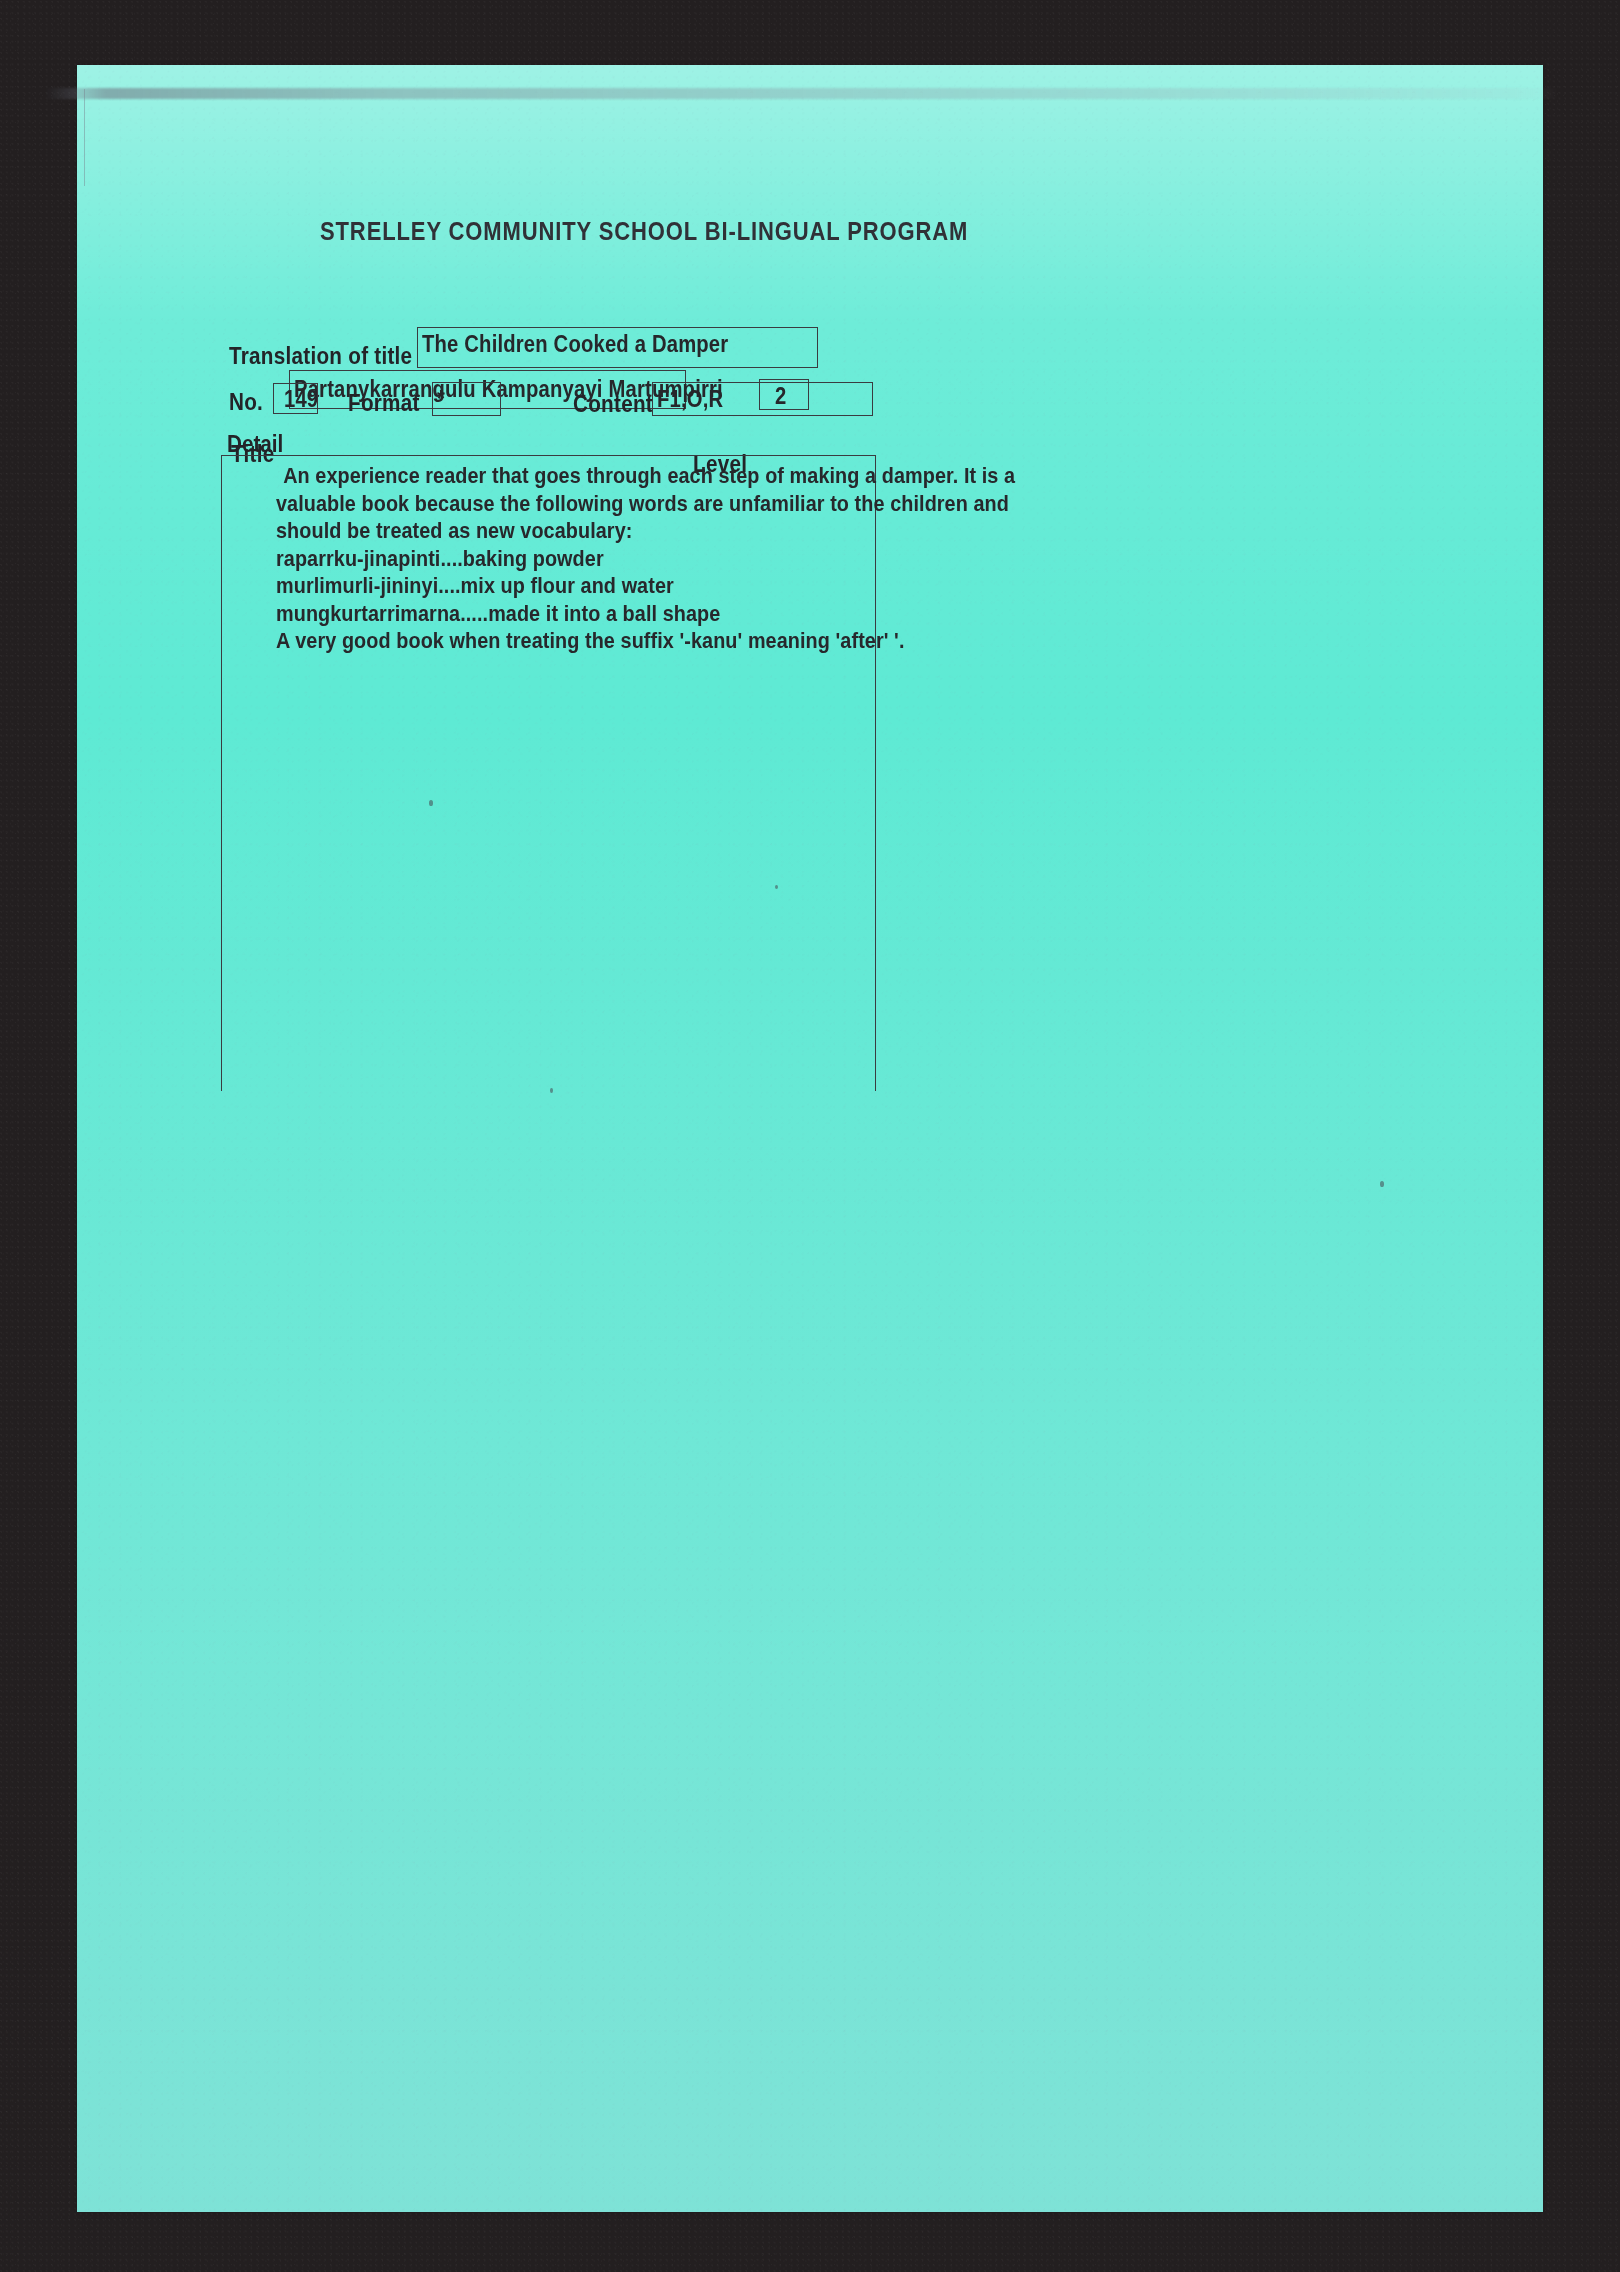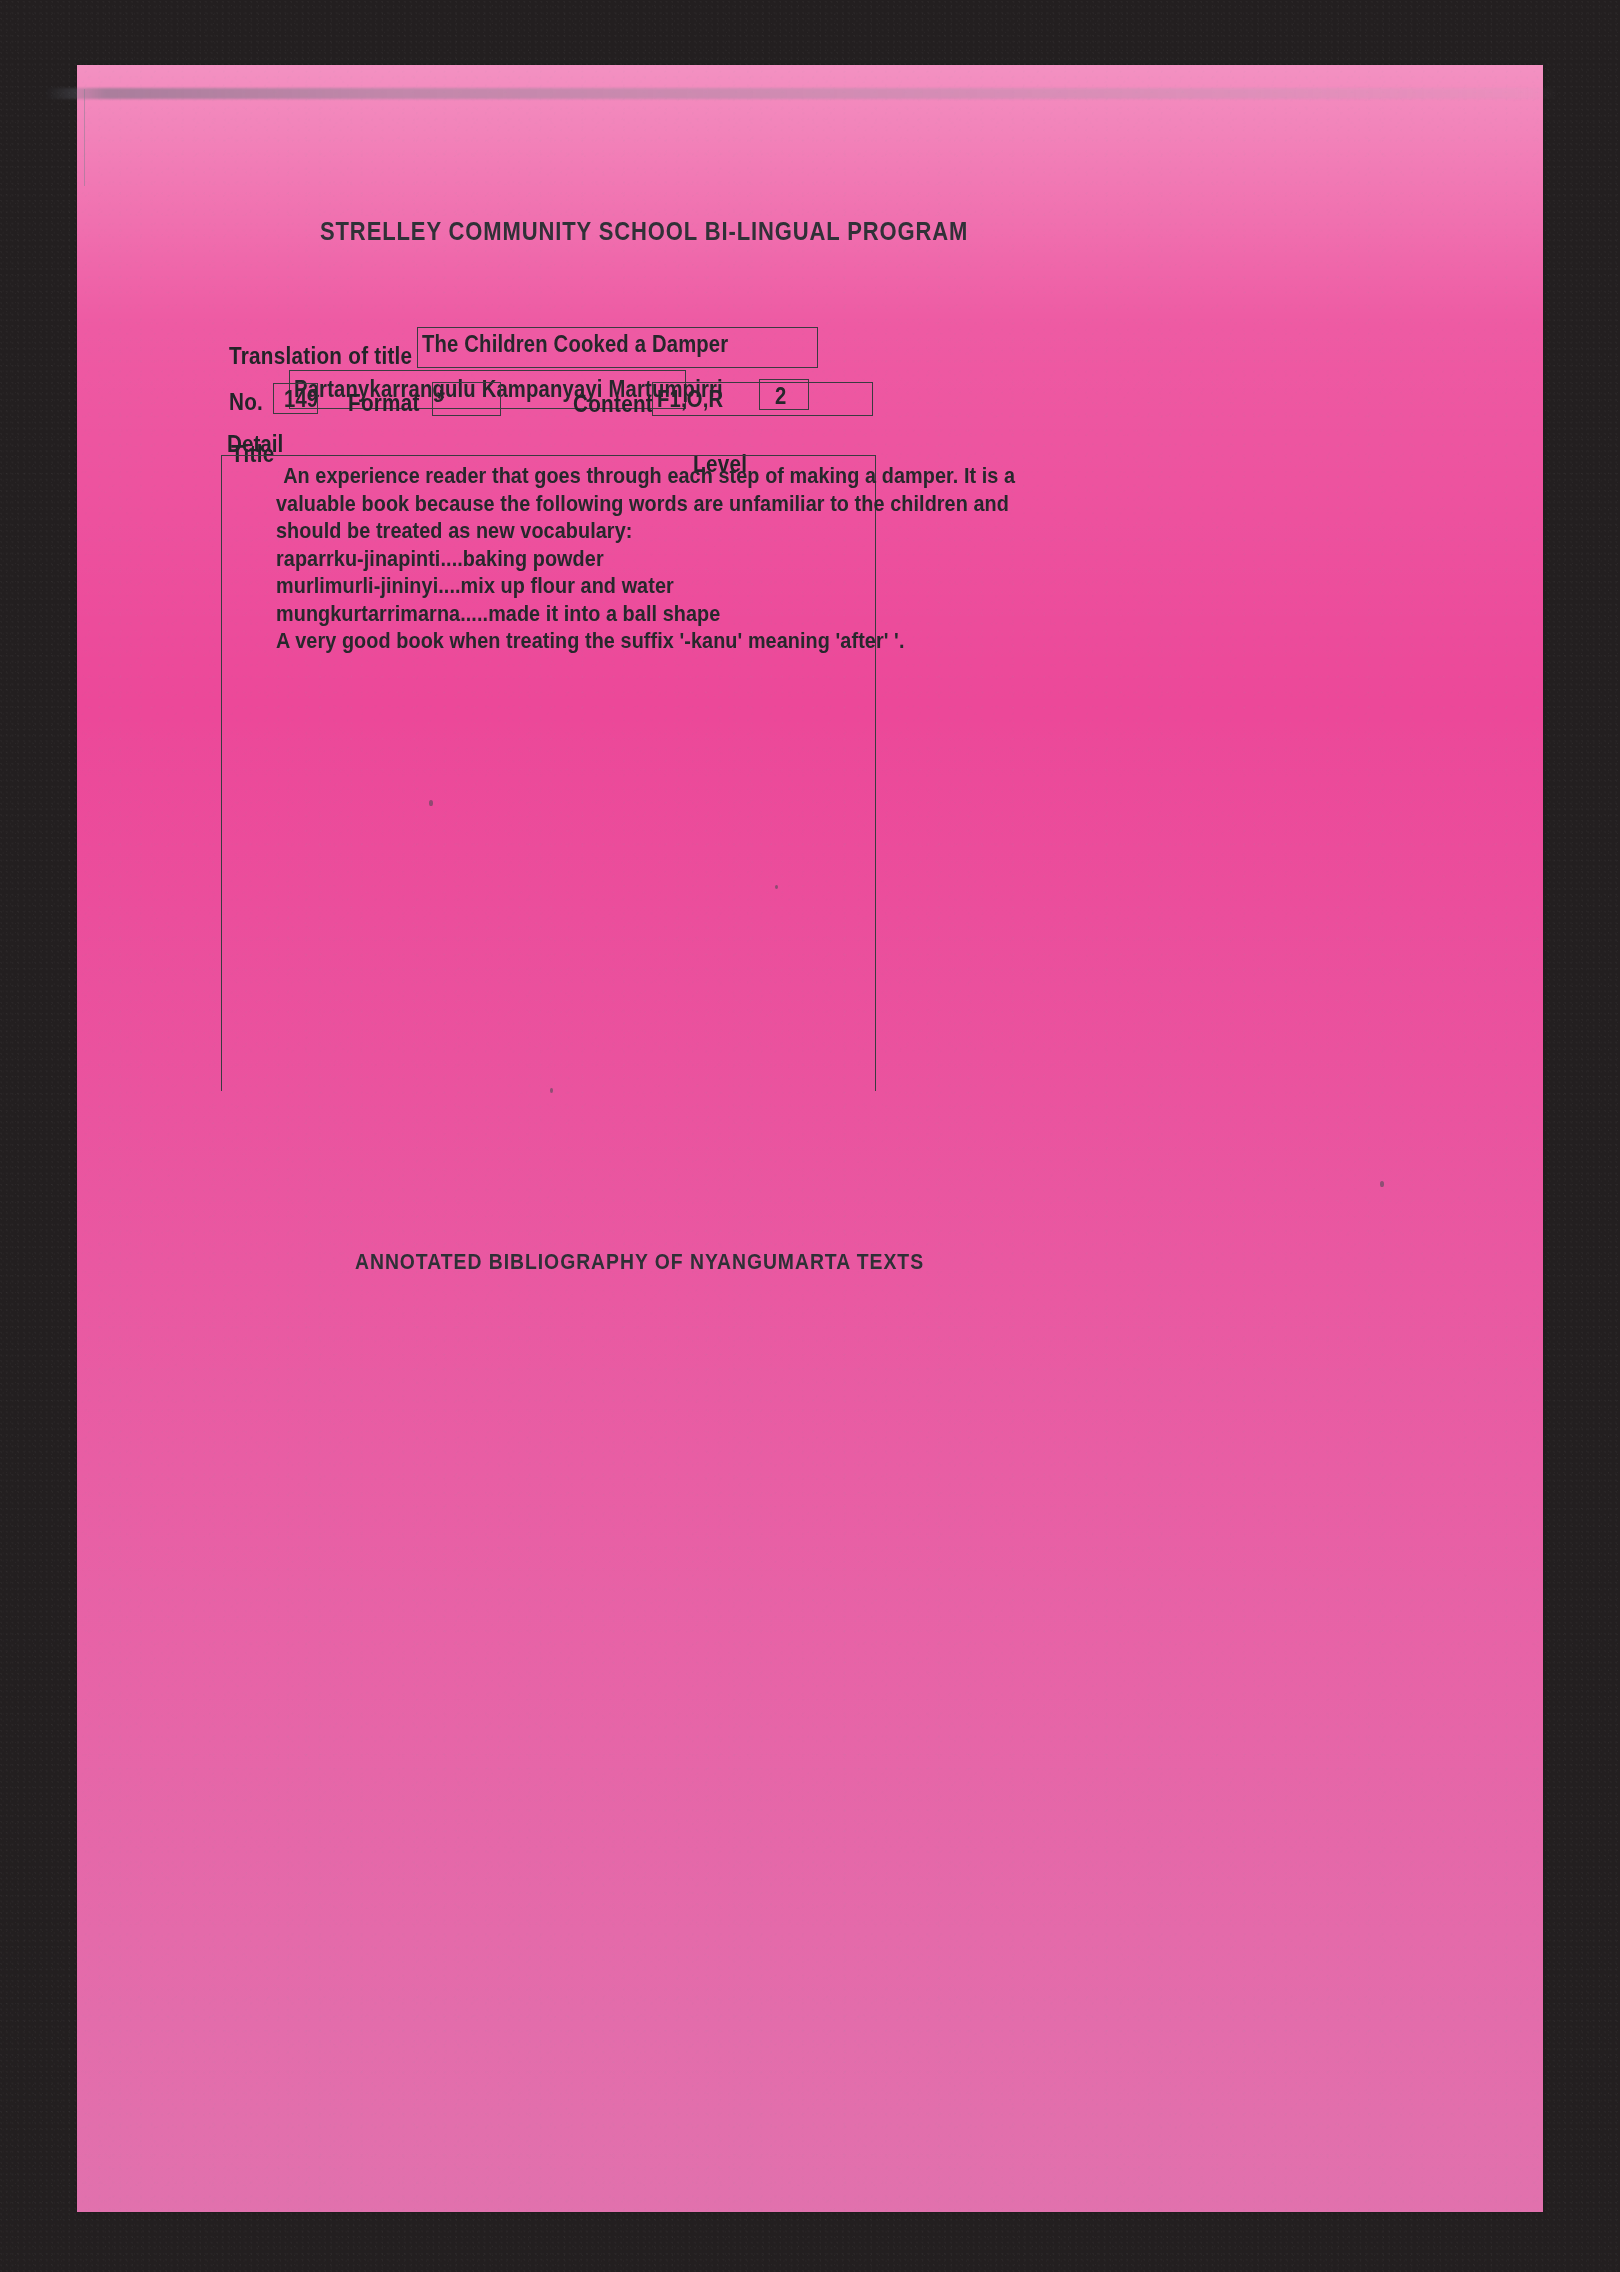--- a/index.html
+++ b/index.html
@@ -28,21 +28,21 @@
     background-size: 5.7px 5.7px, 9px 9px, 7.3px 7.3px;
   }
 
   
   .page {
     position: absolute;
     left: 77px;
     top: 65px;
     width: 1466px;
     height: 2147px;
-    background: #ec4899;
+    background: #5eead4;
     box-shadow: 0 0 3.2px rgba(0,0,0,0.25);
   }
   .page-grain {
     position: absolute;
     inset: 0;
     pointer-events: none;
     opacity: 0.5;
     background-image:
       radial-gradient(circle at 12% 22%, rgba(140,150,170,0.10) 0 1px, transparent 1.1px),
       radial-gradient(circle at 62% 48%, rgba(130,140,165,0.09) 0 0.9px, transparent 1px),
@@ -281,19 +281,16 @@
       <div class="detail-line">valuable book because the following words are unfamiliar to the children and</div>
       <div class="detail-line">should be treated as new vocabulary:</div>
       <div class="detail-line">raparrku-jinapinti....baking powder</div>
       <div class="detail-line">murlimurli-jininyi....mix up flour and water</div>
       <div class="detail-line">mungkurtarrimarna.....made it into a ball shape</div>
       <div class="detail-line">A very good book when treating the suffix '-kanu' meaning 'after' '.</div>
     </div>
 
     <div class="speck" style="left:1303px; top:1116px; width:4px; height:5.7px;"></div>
 
-    <div class="footer-clip">
-      <div class="footer-title doc-text">ANNOTATED BIBLIOGRAPHY OF NYANGUMARTA TEXTS</div>
-    </div>
 
   </div>
 </div>
 
 
 </body></html>

